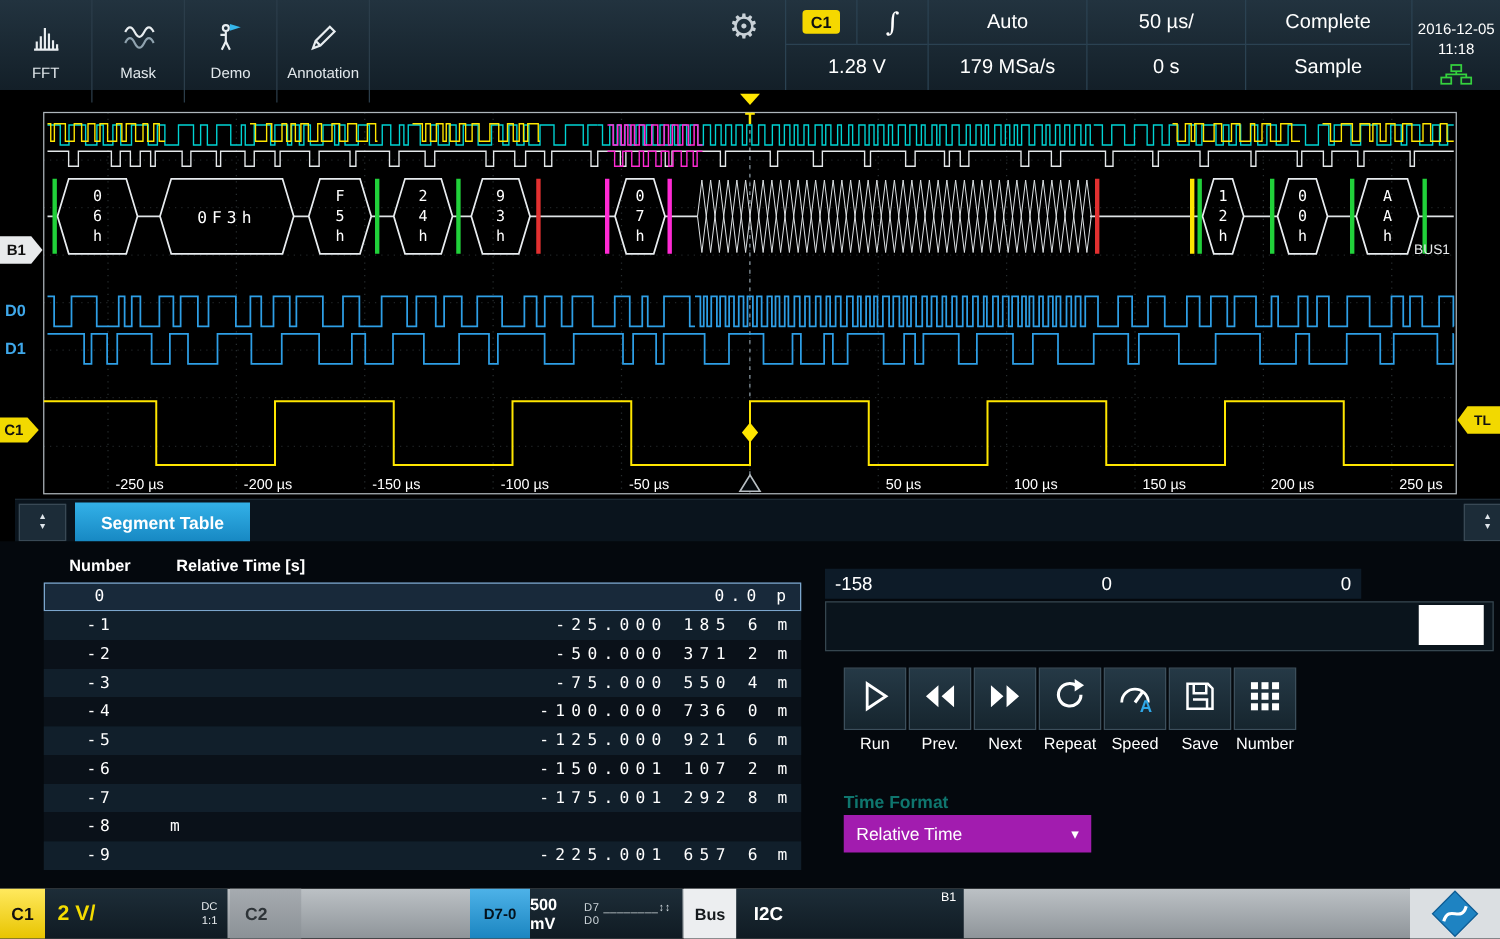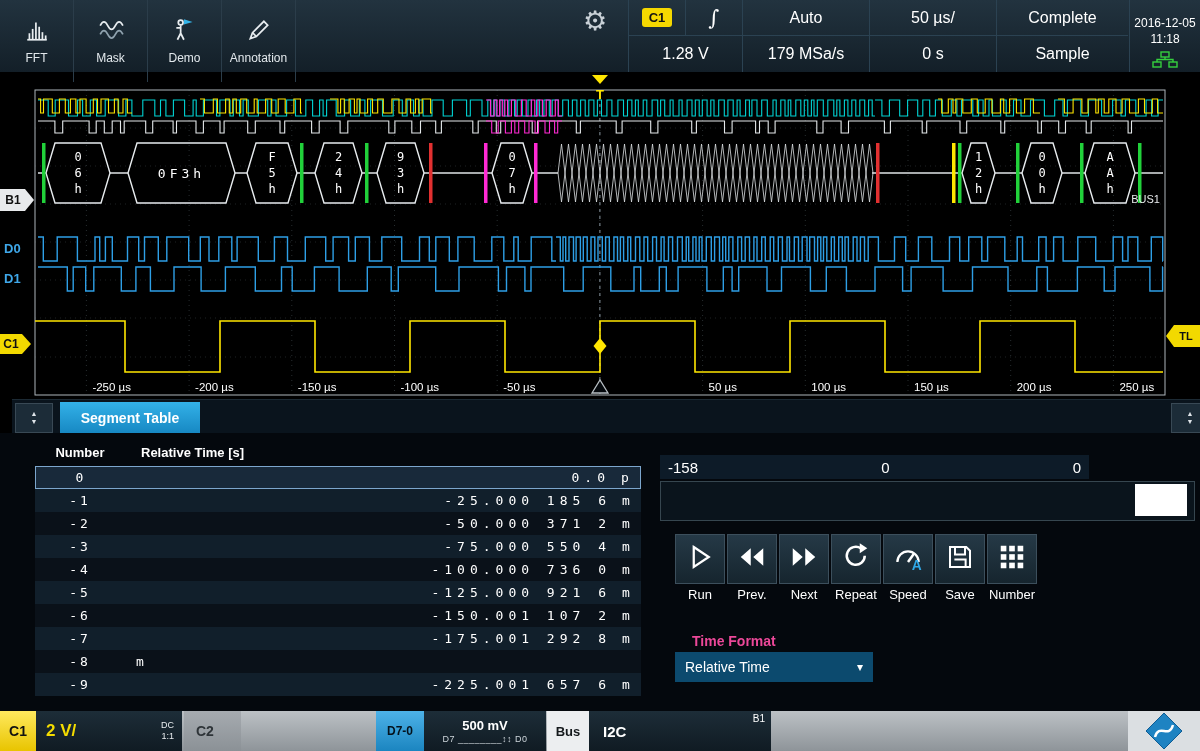--- a/index.html
+++ b/index.html
@@ -59,40 +59,40 @@
   .hscroll{position:absolute;left:660px;top:48px;width:533px;height:38px;background:#0a141c;border:1px solid #36464f;}
   .handle{position:absolute;right:7px;top:2px;width:52px;height:32px;background:#fff;cursor:grab;}
 
   .pbuttons{position:absolute;left:675px;top:101px;display:flex;gap:2px;}
   .pitem{width:50px;display:flex;flex-direction:column;align-items:center;}
   .pbtn{width:50px;height:50px;background:linear-gradient(#253946,#16252e);border:1px solid #3c4f5c;
         box-sizing:border-box;display:flex;align-items:center;justify-content:center;cursor:pointer;}
   .pbtn svg{width:30px;height:30px;}
   .plabel{margin-top:3px;color:#fff;font-size:13px;}
 
-  .tf-label{position:absolute;left:692px;top:200px;color:#ec4899;font-weight:bold;font-size:14px;}
-  .tf-select{position:absolute;left:675px;top:219px;width:198px;height:30px;background:#0c4a6e;color:#fff;
+  .tf-label{position:absolute;left:675px;top:200px;color:#0f766e;font-weight:bold;font-size:14px;}
+  .tf-select{position:absolute;left:675px;top:219px;width:198px;height:30px;background:#a21caf;color:#fff;
              font-size:14px;display:flex;align-items:center;padding:0 10px;box-sizing:border-box;cursor:pointer;}
   .tf-chev{margin-left:auto;font-size:12px;}
 
   
   .bottombar{position:absolute;left:0;top:711px;width:1200px;height:40px;
              background:linear-gradient(#bcc1c5,#8e9499);}
   .chwidget{position:absolute;top:0;height:40px;display:flex;cursor:pointer;}
   .chtab{height:40px;display:flex;align-items:center;justify-content:center;font-weight:bold;}
   .chpanel{background:linear-gradient(#1d2d38,#101b23);height:40px;display:flex;align-items:center;color:#fff;}
   .c1tab{width:36px;background:linear-gradient(#ffe95e,#e8c400);color:#111;font-size:14px;}
   .c1panel{width:146px;}
   .c1scale{color:#f4dc00;font-weight:bold;font-size:17px;padding-left:10px;}
   .c1mini{margin-left:auto;padding-right:8px;font-size:9px;text-align:right;line-height:1.2;color:#e8ecef;}
   .c2widget{position:absolute;left:184px;top:0;width:57px;height:40px;background:linear-gradient(#a6abb0,#8b9196);
             color:#2e3438;font-weight:bold;font-size:14px;display:flex;align-items:center;padding-left:12px;
             box-sizing:border-box;cursor:pointer;}
   .dtab{width:48px;background:linear-gradient(#4db2e8,#1b85c0);color:#04121c;font-size:12px;}
-  .dpanel{width:122px;flex-direction:column;justify-content:center;gap:1px;}
+  .dpanel{width:122px;flex-direction:row;justify-content:center;gap:1px;}
   .dscale{font-weight:bold;font-size:13px;}
   .dbits{font-size:9px;color:#cdd5da;letter-spacing:0.5px;}
   .bustab{width:42px;background:#eceef0;color:#15191c;font-size:13px;}
   .buspanel{width:182px;position:relative;}
   .bustype{font-weight:bold;font-size:15px;padding-left:14px;}
   .busb1{position:absolute;top:2px;right:6px;font-size:10px;}
   .logo{position:absolute;left:1128px;top:0;width:72px;height:40px;background:#dbdfe2;
         display:flex;align-items:center;justify-content:center;}
 </style>
 </head>

